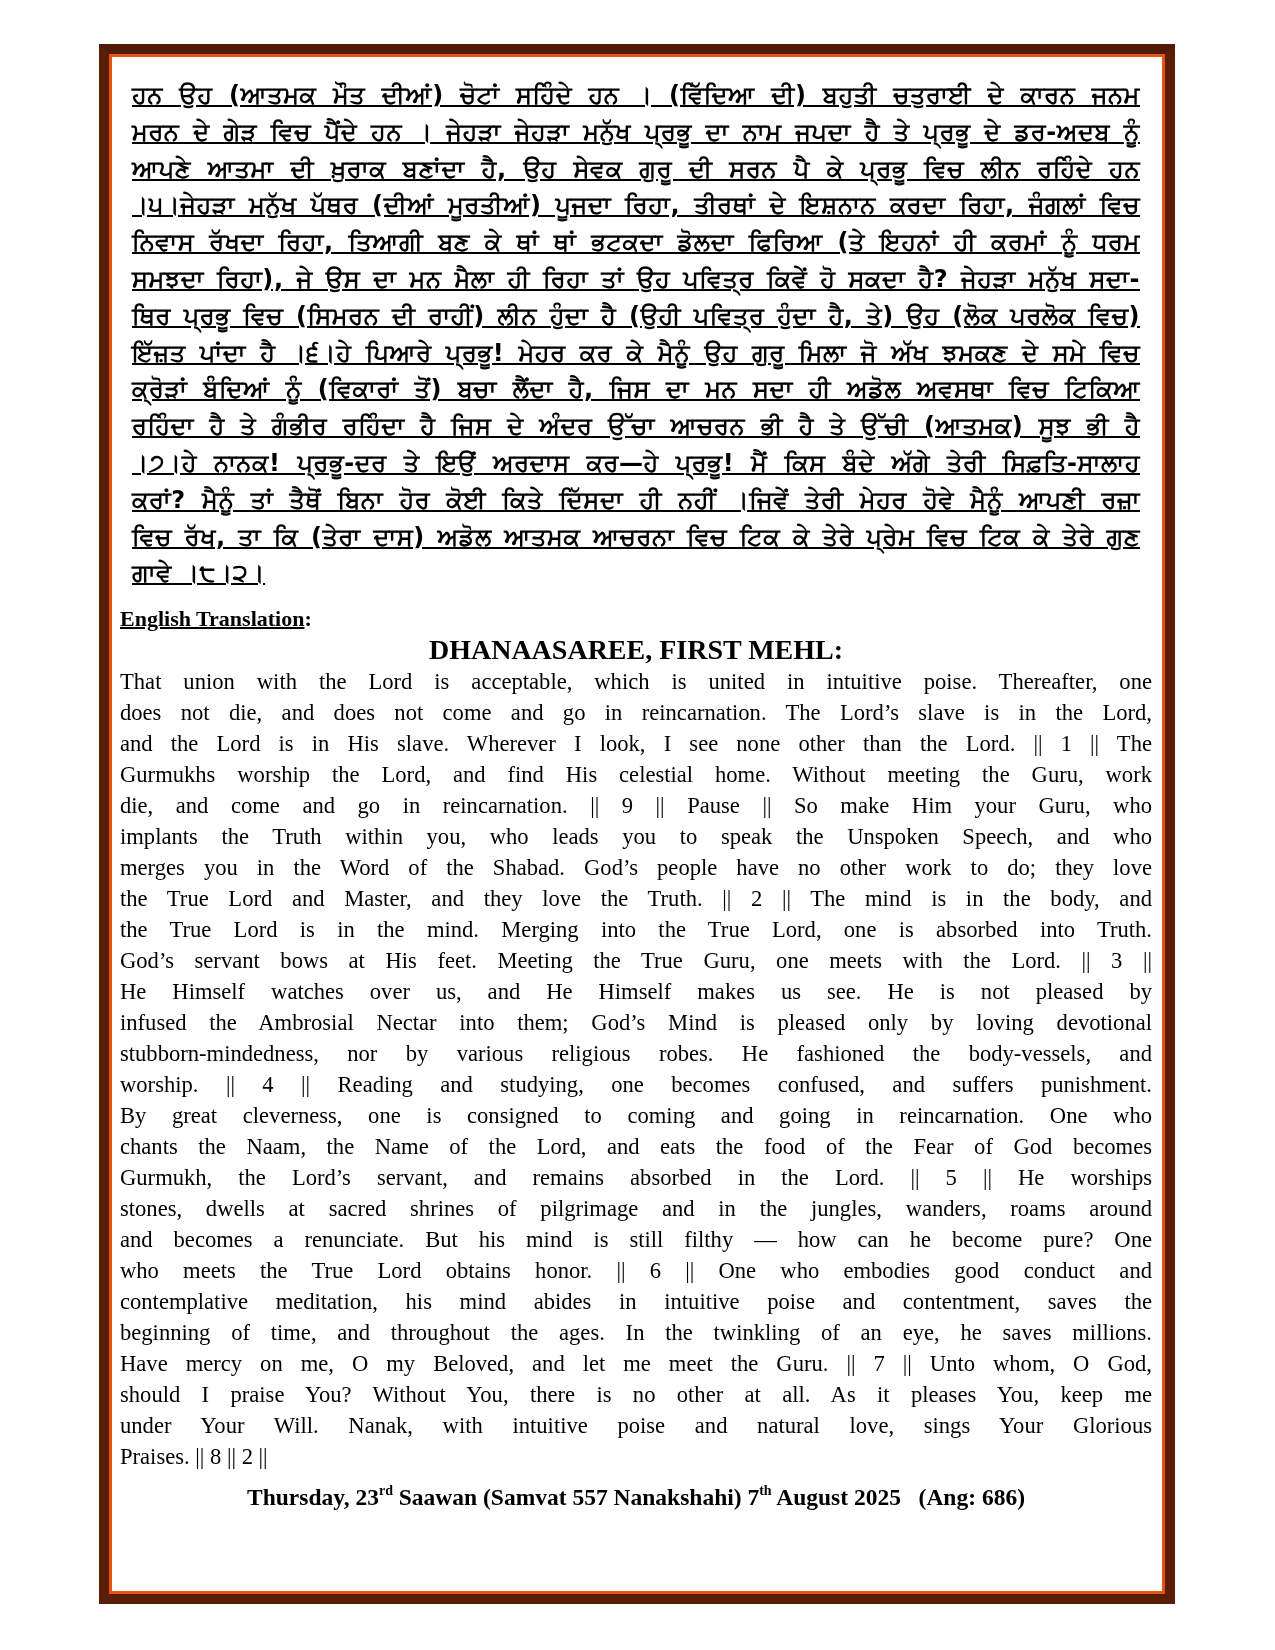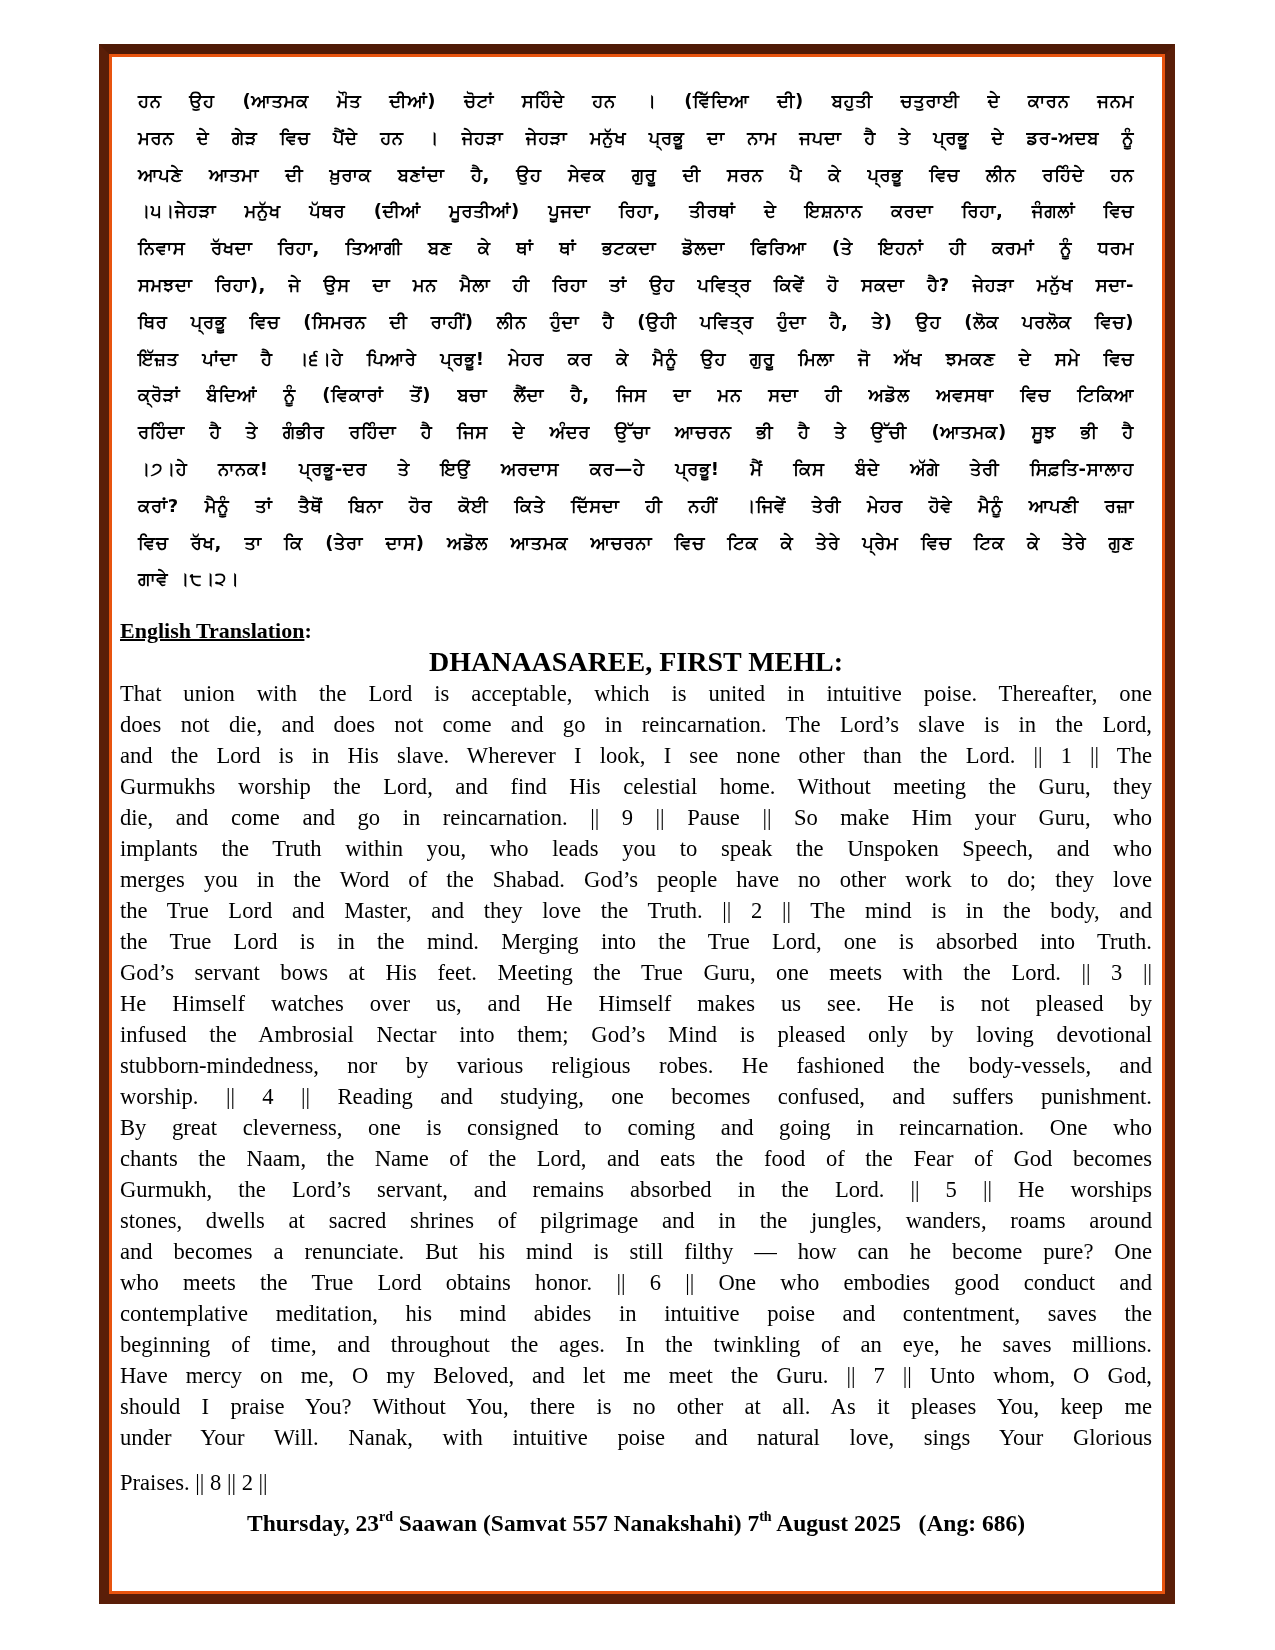--- a/index.html
+++ b/index.html
@@ -19,28 +19,29 @@
     border: 3px solid #e8540f;
     box-sizing: border-box;
   }
   .content {
     position: absolute;
     left: 8px; right: 10px; top: 8px;
   }
   .gurmukhi {
     font-family: "DejaVu Sans", sans-serif;
     font-weight: bold;
-    font-size: 18px;
+    font-size: 24px;
     line-height: 36.8px;
     color: #000;
     text-align: justify;
     text-align-last: left;
     letter-spacing: 0.6px;
     word-spacing: 2px;
-    margin: 18px;
+    margin: 12px;
+    text-decoration: underline;
   }
   .gline { display: block; text-align: justify; text-align-last: justify; white-space: nowrap; }
   .gline.last { text-align-last: left; }
   .eng-label {
     font-family: "Liberation Serif", serif;
     font-weight: bold;
     font-size: 22px;
     line-height: 30px;
     margin-top: 2px;
     color: #000;
@@ -57,21 +58,21 @@
   }
   .eng-body {
     font-family: "Liberation Serif", serif;
     font-size: 22.6px;
     line-height: 31px;
     color: #000;
     text-align: justify;
     margin-top: 1px;
   }
   .eline { display: block; white-space: nowrap; text-align: justify; text-align-last: justify; }
-  .eline.last { text-align-last: left; margin-top: 14px; }
+  .eline.last { text-align-last: left; }
   .footer {
     font-family: "Liberation Serif", serif;
     font-weight: bold;
     font-size: 23.5px;
     line-height: 34px;
     text-align: center;
     color: #000;
     margin-top: 8px;
   }
   .footer sup { font-size: 14px; vertical-align: 10px; line-height: 0; }
@@ -101,21 +102,21 @@
       </div>
 
       <div class="eng-label"><u>English Translation</u><span>:</span></div>
 
       <div class="eng-heading">DHANAASAREE, FIRST MEHL:</div>
 
       <div class="eng-body">
         <span class="eline">That union with the Lord is acceptable, which is united in intuitive poise. Thereafter, one</span>
         <span class="eline">does not die, and does not come and go in reincarnation. The Lord’s slave is in the Lord,</span>
         <span class="eline">and the Lord is in His slave. Wherever I look, I see none other than the Lord.  || 1 ||   The</span>
-        <span class="eline">Gurmukhs worship the Lord, and find His celestial home. Without meeting the Guru, they</span>
+        <span class="eline">Gurmukhs worship the Lord, and find His celestial home. Without meeting the Guru, work</span>
         <span class="eline">die, and come and go in reincarnation.  || 9 ||   Pause  ||   So make Him your Guru, who</span>
         <span class="eline">implants the Truth within you, who leads you to speak the Unspoken Speech, and who</span>
         <span class="eline">merges you in the Word of the Shabad. God’s people have no other work to do; they love</span>
         <span class="eline">the True Lord and Master, and they love the Truth.  || 2 ||   The mind is in the body, and</span>
         <span class="eline">the True Lord is in the mind. Merging into the True Lord, one is absorbed into Truth.</span>
         <span class="eline">God’s servant bows at His feet. Meeting the True Guru, one meets with the Lord.  || 3 ||</span>
         <span class="eline">He Himself watches over us, and He Himself makes us see. He is not pleased by</span>
         <span class="eline">infused the Ambrosial Nectar into them; God’s Mind is pleased only by loving devotional</span>
         <span class="eline">stubborn-mindedness, nor by various religious robes. He fashioned the body-vessels, and</span>
         <span class="eline">worship.  || 4 ||   Reading and studying, one becomes confused, and suffers punishment.</span>

